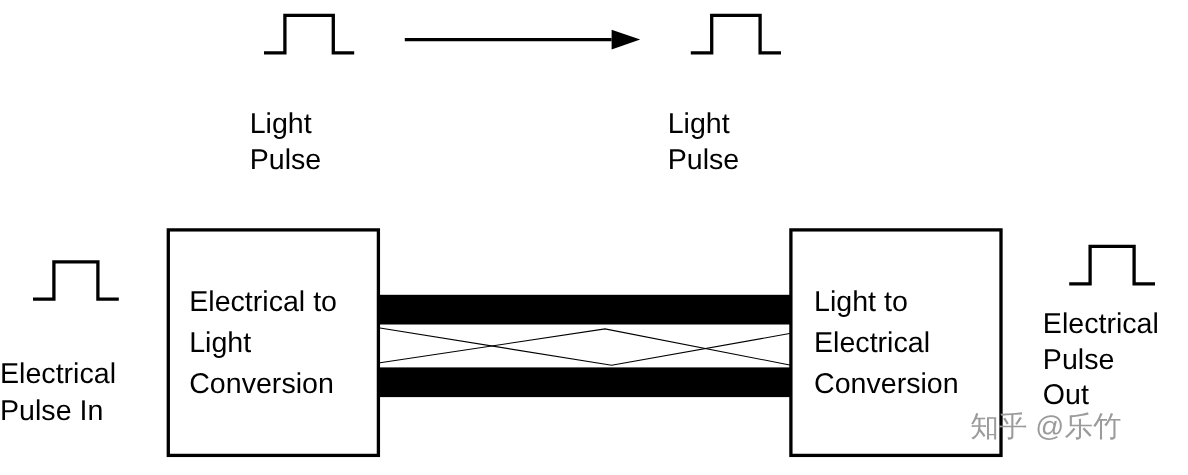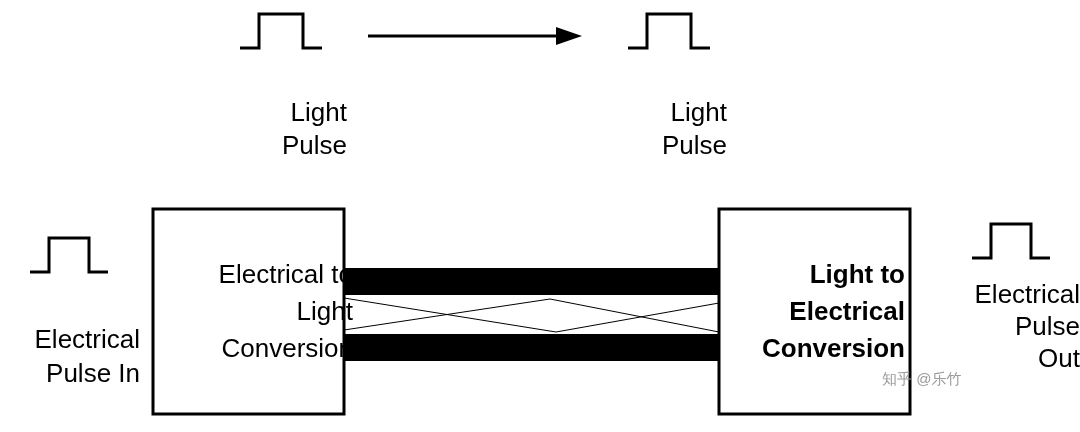--- a/index.html
+++ b/index.html
@@ -18,38 +18,38 @@
   }
   #diagram-svg {
     position: absolute;
     left: 0;
     top: 0;
     width: 1080px;
     height: 432px;
   }
   .label {
     position: absolute;
-    text-align: right;
+    text-align: left;
     white-space: pre-line;
     font-size: 26px;
     line-height: 33px;
     color: #000000;
   }
   .label-light-pulse-left  { left: 227px; top: 96px;  width: 120px; }
   .label-light-pulse-right { left: 607px; top: 96px;  width: 120px; }
   .label-left-box  { left: 172px; top: 256px; width: 181px; line-height: 37px; }
-  .label-right-box { left: 724px; top: 256px; width: 181px; line-height: 37px; font-weight: bold; }
+  .label-right-box { left: 740px; top: 256px; width: 181px; line-height: 37px; }
   .label-input  { left: 0px;   top: 322px; width: 140px; line-height: 34px; }
   .label-output { left: 948px; top: 278px; width: 132px; line-height: 32px; }
   .watermark {
     position: absolute;
     left: 882px;
     top: 370px;
     width: 190px;
-    font-size: 15px;
+    font-size: 26px;
     color: #9b9b9b;
     text-align: left;
     white-space: nowrap;
   }
 </style>
 </head>
 <body>
 
 <div id="stage">
 

